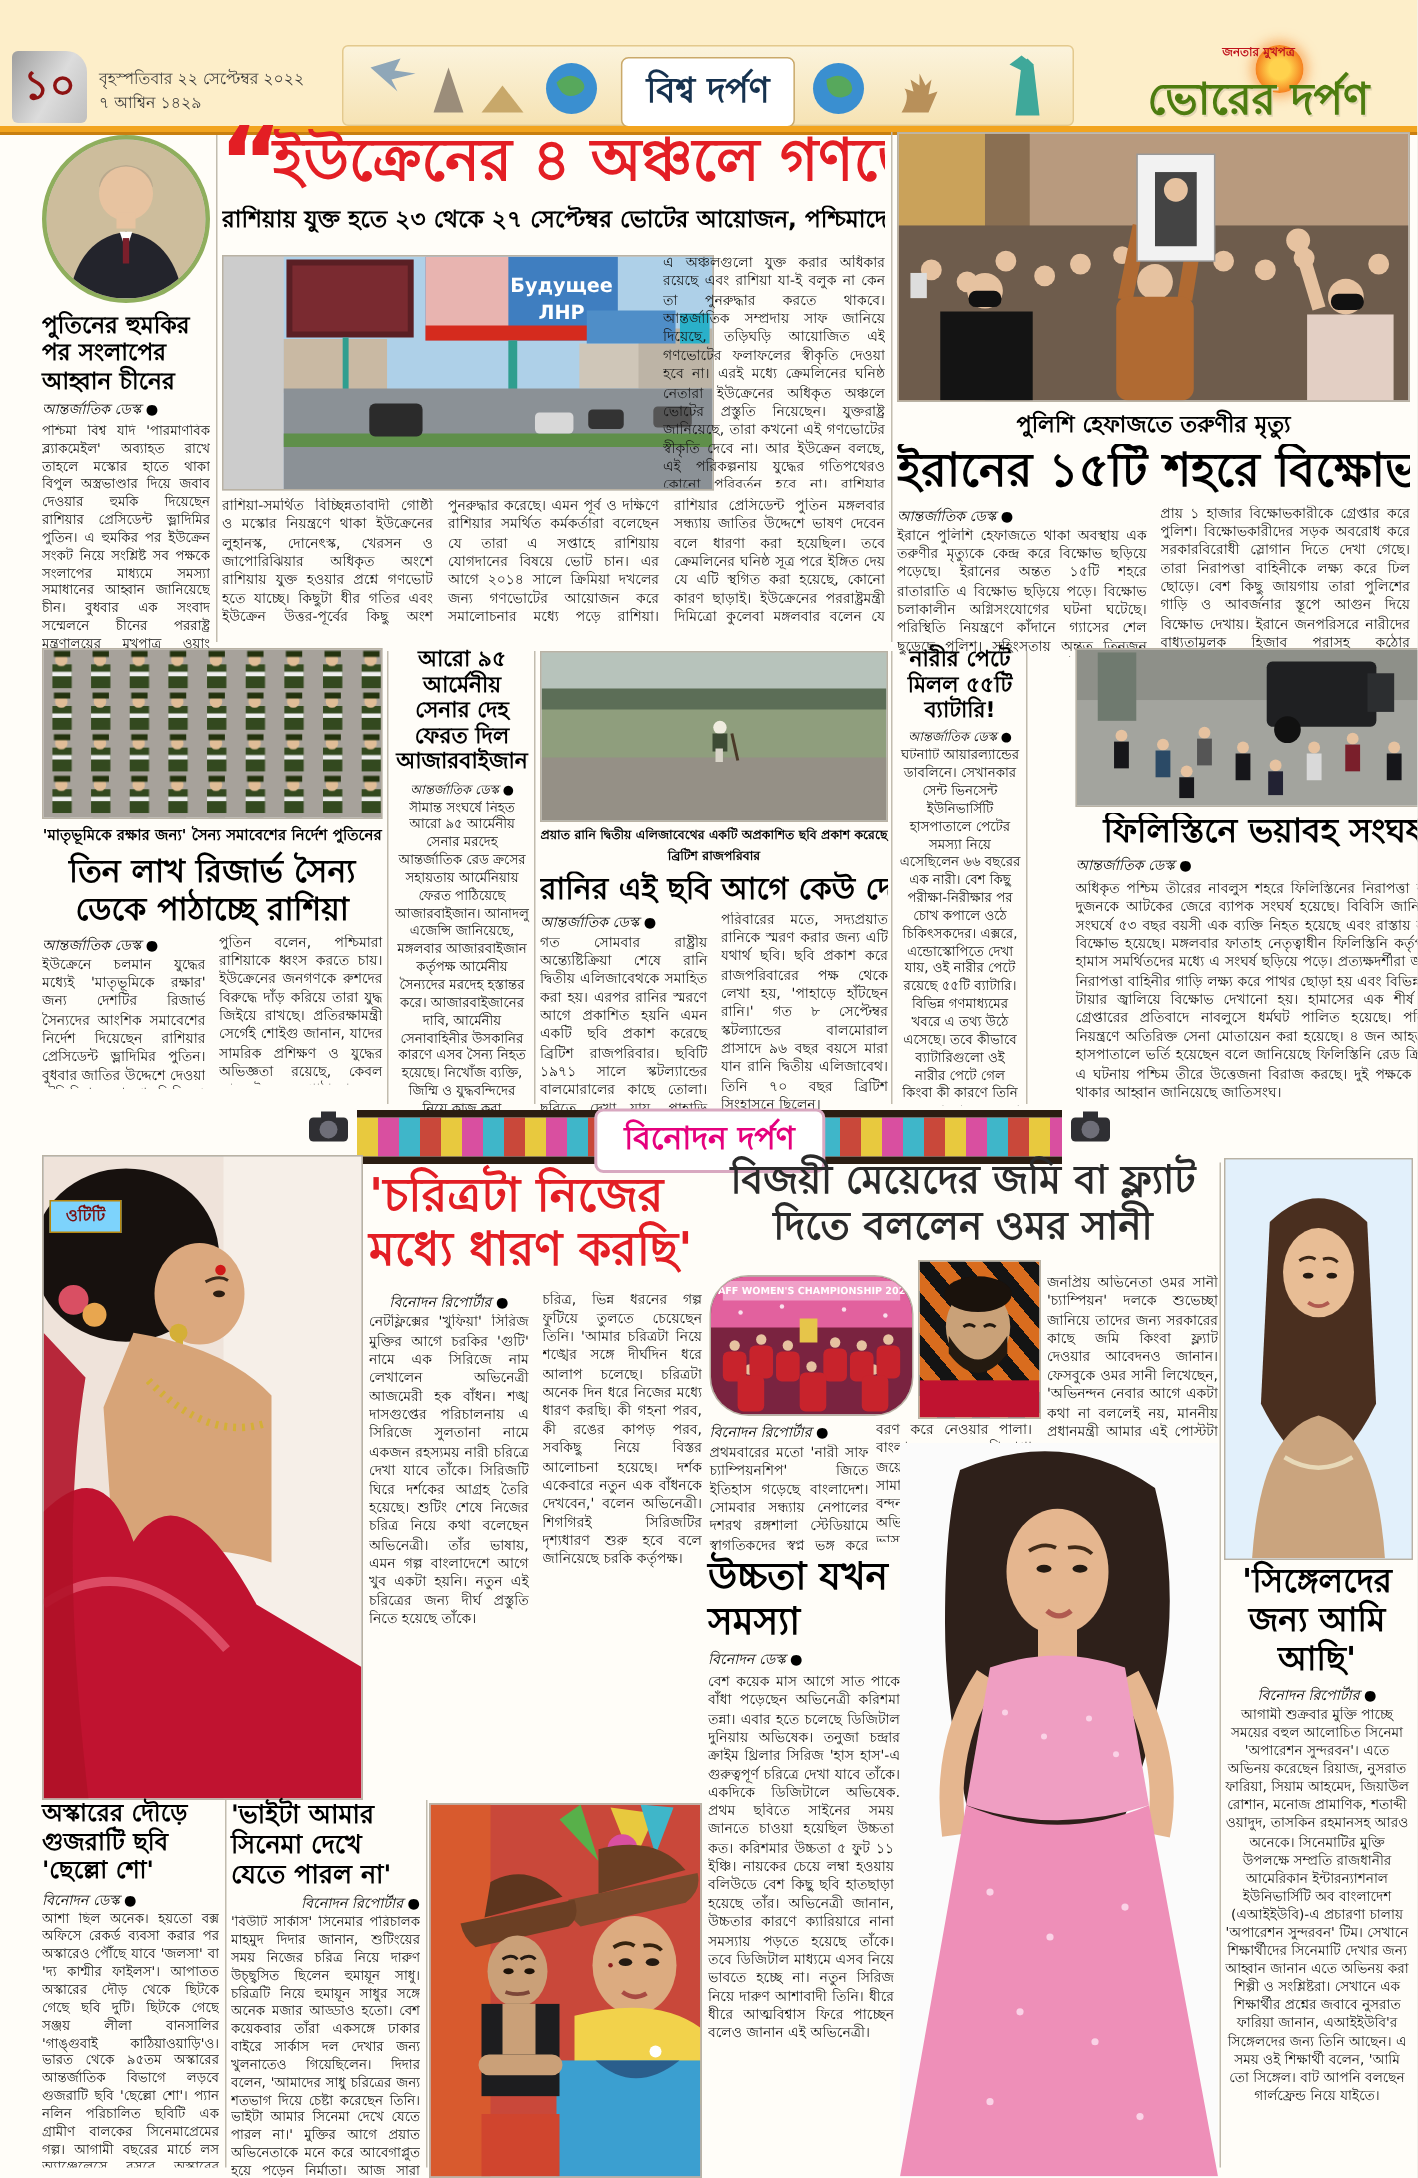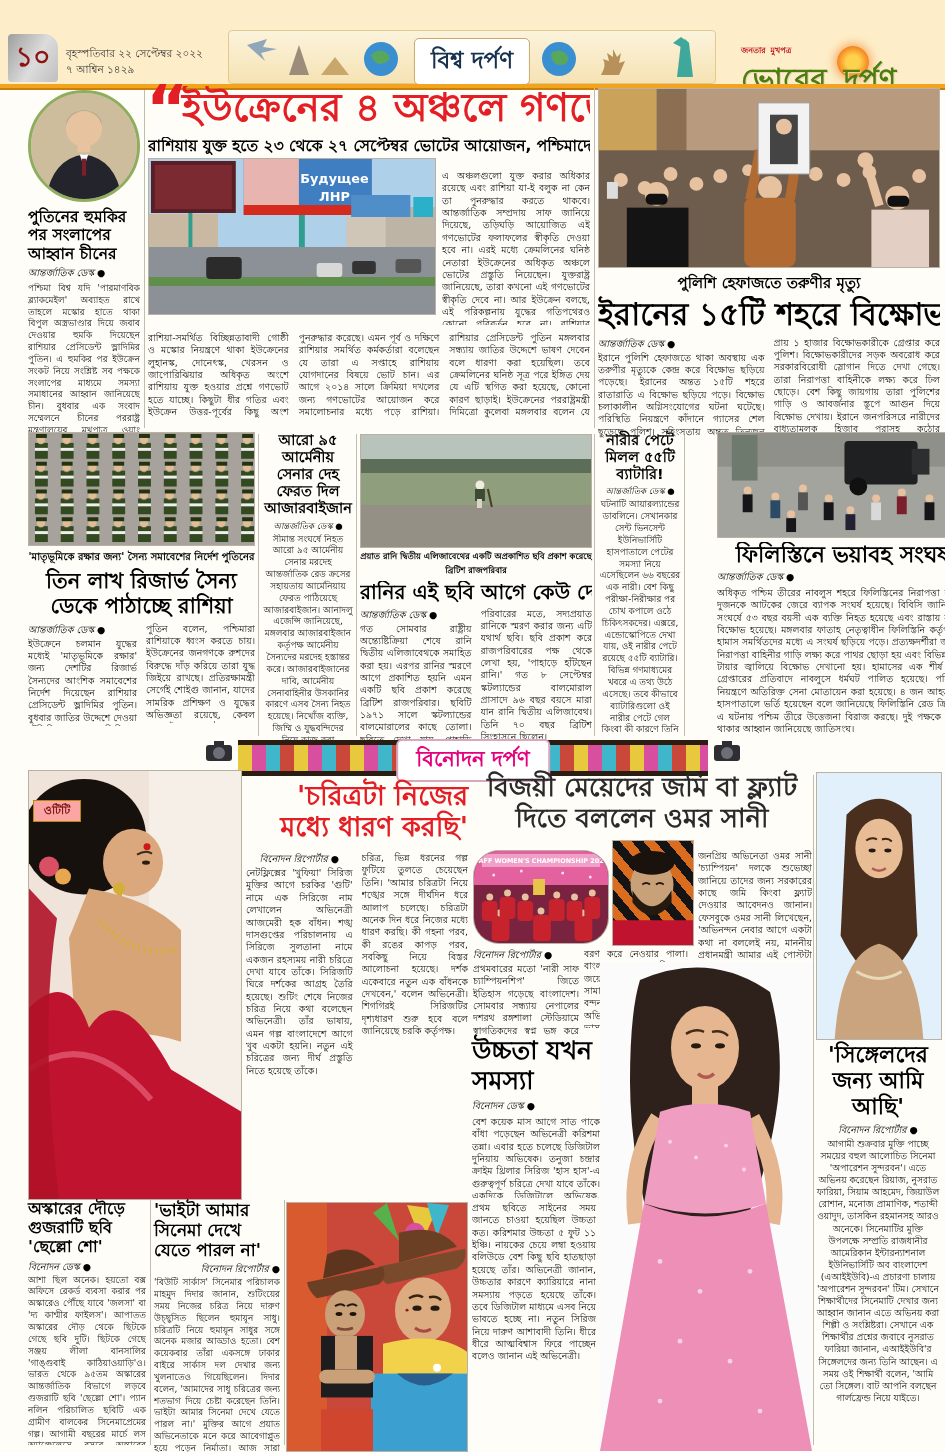--- a/index.html
+++ b/index.html
@@ -20,33 +20,33 @@
   .header{position:absolute;left:0;top:0;width:945px;height:84px;background:#fdeec9;}
   .mainrule{position:absolute;left:0;top:84px;width:945px;height:4px;background:#f2a41f;border-bottom:2px solid #c87f10;}
   .pagecurl{position:absolute;left:8px;top:34px;width:50px;height:48px;background:linear-gradient(120deg,#9e9e9e,#dcdcdc 55%,#bfbfbf);
             border-radius:4px 14px 4px 4px;display:flex;align-items:center;justify-content:center;}
   .pagenum{font-size:27px;font-weight:bold;color:#8d1212;}
   .dateblock{position:absolute;left:66px;top:46px;font-size:10.5px;line-height:1.5;color:#3a3a3a;}
   .bannerbar{position:absolute;left:228px;top:30px;width:486px;height:52px;background:linear-gradient(#fbf3dc,#f6e3b4);
              border:1px solid #e3c98e;border-radius:4px;}
   .bannerlabel{position:absolute;left:50%;top:7px;transform:translateX(-50%);background:#fff;border:1px solid #caa96a;
                border-radius:5px;padding:3px 16px;font-size:23px;font-weight:bold;color:#16324f;white-space:nowrap;}
-  .masthead{position:absolute;right:8px;top:44px;width:196px;height:54px;font-family:Liberation Mono, monospace;}
+  .masthead{position:absolute;right:8px;top:28px;width:196px;height:54px;text-align:center;}
   .sun{position:absolute;left:96px;top:2px;width:32px;height:32px;border-radius:50%;
        background:radial-gradient(circle,#ffd24d 30%,#f58220 70%);box-shadow:0 0 8px 3px rgba(245,130,32,.55);}
   .mast-title{position:relative;font-size:29px;font-weight:bold;color:#4d7c0f;line-height:1.05;margin-top:10px;
               text-shadow:1px 1px 0 #e3d6b4;}
   .mast-tag{position:relative;font-size:8px;color:#c0131d;font-weight:bold;}
   
   .strip{position:absolute;left:238px;top:740px;width:470px;height:26px;border-top:5px solid #2b1d12;border-bottom:5px solid #2b1d12;
          background-image:repeating-linear-gradient(90deg,#e8c93e 0 14px,#d94fa0 14px 28px,#3fb6c9 28px 42px,#c9483a 42px 56px);}
   .striplabel{position:absolute;left:50%;top:-6px;transform:translateX(-50%);background:#fff;border:2px solid #d8a8c0;
               border-radius:6px;padding:2px 18px;font-size:21px;font-weight:bold;color:#e5007d;white-space:nowrap;}
   .cam{position:absolute;top:-8px;width:30px;height:26px;}
-  .ott{position:absolute;left:33px;top:800px;width:46px;height:20px;background:#fca5a5;border:1px solid #b8860b;
+  .ott{position:absolute;left:33px;top:800px;width:46px;height:20px;background:#7dd3fc;border:1px solid #b8860b;
        color:#7a1010;font-weight:bold;font-size:11px;display:flex;align-items:center;justify-content:center;z-index:3;}
   .nowrap{white-space:nowrap;overflow:hidden;}
 </style>
 </head>
 <body>
 
 <div class="page">
 
   <div class="header">
     <div class="pagecurl">
@@ -103,21 +103,21 @@
     </div>
     <div class="hl" style="font-size:15.5px;margin-top:6px;">পুতিনের হুমকির পর সংলাপের আহ্বান চীনের</div>
     <div class="byline" style="margin-top:3px;">আন্তর্জাতিক ডেস্ক ●</div>
     <div class="body-text" style="height:150px;margin-top:2px;font-size:8.9px;">পশ্চিমা বিশ্ব যদি 'পারমাণবিক ব্ল্যাকমেইল' অব্যাহত রাখে তাহলে মস্কোর হাতে থাকা বিপুল অস্ত্রভাণ্ডার দিয়ে জবাব দেওয়ার হুমকি দিয়েছেন রাশিয়ার প্রেসিডেন্ট ভ্লাদিমির পুতিন। এ হুমকির পর ইউক্রেন সংকট নিয়ে সংশ্লিষ্ট সব পক্ষকে সংলাপের মাধ্যমে সমস্যা সমাধানের আহ্বান জানিয়েছে চীন। বুধবার এক সংবাদ সম্মেলনে চীনের পররাষ্ট্র মন্ত্রণালয়ের মুখপাত্র ওয়াং ওয়েনবিন বলেন, 'আমরা সংশ্লিষ্ট সব পক্ষকে সংলাপ ও আলোচনার মাধ্যমে যুদ্ধবিরতিতে পৌঁছানোর এবং সব পক্ষের নিরাপত্তা উদ্বেগ বিবেচনায় নেওয়ার আহ্বান জানাই।' ইউরোপে টানা সাত মাস ধরে চলা এ যুদ্ধ বন্ধে কূটনৈতিক উদ্যোগ নেওয়ারও আহ্বান জানান তিনি। নিউ ইয়র্কে জাতিসংঘ সাধারণ পরিষদের অধিবেশনের ফাঁকে বিষয়টি নিয়ে আলোচনা চলছে বলে জানিয়েছেন কূটনীতিকরা।</div>
   </div>
 
   <div class="abs" style="left:148px;top:86px;width:442px;">
     <span class="abs" style="left:-2px;top:-14px;font-size:64px;color:#e31e24;font-weight:bold;">“</span>
     <div class="hl-red nowrap" style="font-size:39px;text-align:center;padding-left:34px;">ইউক্রেনের ৪ অঞ্চলে গণভোট</div>
     <div class="hl nowrap" style="font-size:15.5px;text-align:center;margin-top:6px;">রাশিয়ায় যুক্ত হতে ২৩ থেকে ২৭ সেপ্টেম্বর ভোটের আয়োজন, পশ্চিমাদের নিন্দা</div>
-    <div class="photo" style="left:0;top:72px;width:286px;height:155px;">
+    <div class="photo" style="left:0;top:84px;width:286px;height:155px;padding-left:40px;">
       <svg viewBox="0 0 290 155" preserveAspectRatio="none">
         <rect width="290" height="155" fill="#aed0e8"></rect>
         <rect x="0" y="55" width="70" height="36" fill="#c9b9a3"></rect>
         <rect x="200" y="58" width="90" height="30" fill="#cfc6b8"></rect>
         <rect x="240" y="48" width="50" height="40" fill="#bdb4a6"></rect>
         <rect x="2" y="2" width="86" height="52" fill="#5a1f24"></rect>
         <rect x="6" y="6" width="78" height="44" fill="#7a2a30"></rect>
         <rect x="96" y="0" width="130" height="56" fill="#3f7ec0"></rect>
         <rect x="96" y="0" width="56" height="56" fill="#e8b4b0"></rect>
         <rect x="96" y="46" width="130" height="10" fill="#d52b1e"></rect>
@@ -323,21 +323,21 @@
       <path d="M60 118 Q122 128 152 160 L152 272 Q92 252 48 282 L40 168 Z" fill="#d7a478"></path>
       <path d="M70 150 Q110 192 150 178" stroke="#d4af37" stroke-width="5" fill="none" stroke-dasharray="2 4"></path>
       <path d="M0 430 L0 238 Q40 198 60 258 Q92 208 142 300 L212 342 L212 430 Z" fill="#c01330"></path>
       <path d="M0 300 Q60 258 122 330" stroke="#e8647a" stroke-width="6" fill="none" opacity="0.7"></path>
       <path d="M0 118 L0 430 L30 430 Q10 258 28 148 Z" fill="#b01228" opacity="0.9"></path>
     </svg>
   </div>
   <div class="ott">ওটিটি</div>
 
   <div class="abs" style="left:246px;top:780px;width:222px;">
-    <div class="hl-red" style="font-size:27px;text-align:right;">'চরিত্রটা নিজের মধ্যে ধারণ করছি'</div>
+    <div class="hl-red" style="font-size:31px;text-align:left;">'চরিত্রটা নিজের মধ্যে ধারণ করছি'</div>
     <div class="cols" style="margin-top:10px;">
       <div class="col">
         <div class="byline" style="text-align:center;">বিনোদন রিপোর্টার ●</div>
         <div class="body-text" style="height:268px;">নেটফ্লিক্সের 'খুফিয়া' সিরিজ মুক্তির আগে চরকির 'গুটি' নামে এক সিরিজে নাম লেখালেন অভিনেত্রী আজমেরী হক বাঁধন। শঙ্খ দাসগুপ্তের পরিচালনায় এ সিরিজে সুলতানা নামে একজন রহস্যময় নারী চরিত্রে দেখা যাবে তাঁকে। সিরিজটি ঘিরে দর্শকের আগ্রহ তৈরি হয়েছে। শুটিং শেষে নিজের চরিত্র নিয়ে কথা বলেছেন অভিনেত্রী। তাঁর ভাষায়, এমন গল্প বাংলাদেশে আগে খুব একটা হয়নি। নতুন এই চরিত্রের জন্য দীর্ঘ প্রস্তুতি নিতে হয়েছে তাঁকে।</div>
       </div>
       <div class="col">
         <div class="body-text" style="height:282px;">চরিত্র, ভিন্ন ধরনের গল্প ফুটিয়ে তুলতে চেয়েছেন তিনি। 'আমার চরিত্রটা নিয়ে শঙ্খের সঙ্গে দীর্ঘদিন ধরে আলাপ চলেছে। চরিত্রটা অনেক দিন ধরে নিজের মধ্যে ধারণ করছি। কী গহনা পরব, কী রঙের কাপড় পরব, সবকিছু নিয়ে বিস্তর আলোচনা হয়েছে। দর্শক একেবারে নতুন এক বাঁধনকে দেখবেন,' বলেন অভিনেত্রী। শিগগিরই সিরিজটির দৃশ্যধারণ শুরু হবে বলে জানিয়েছে চরকি কর্তৃপক্ষ।</div>
       </div>
     </div>
   </div>

